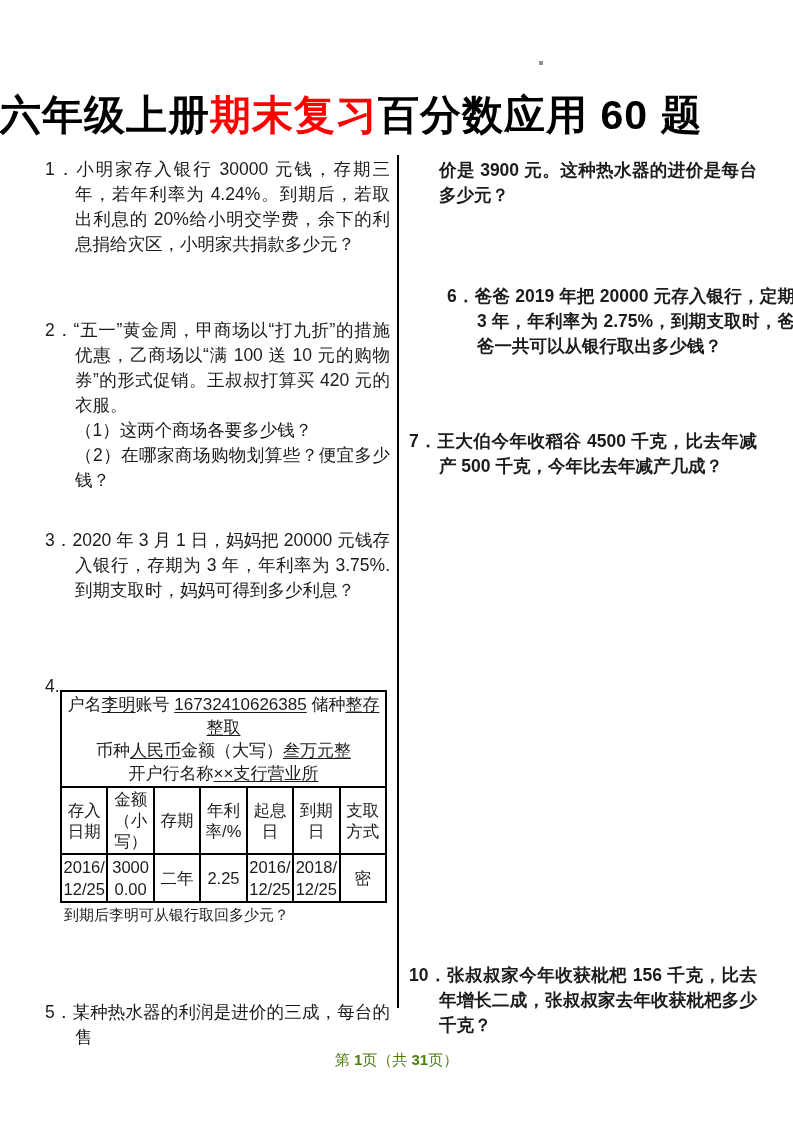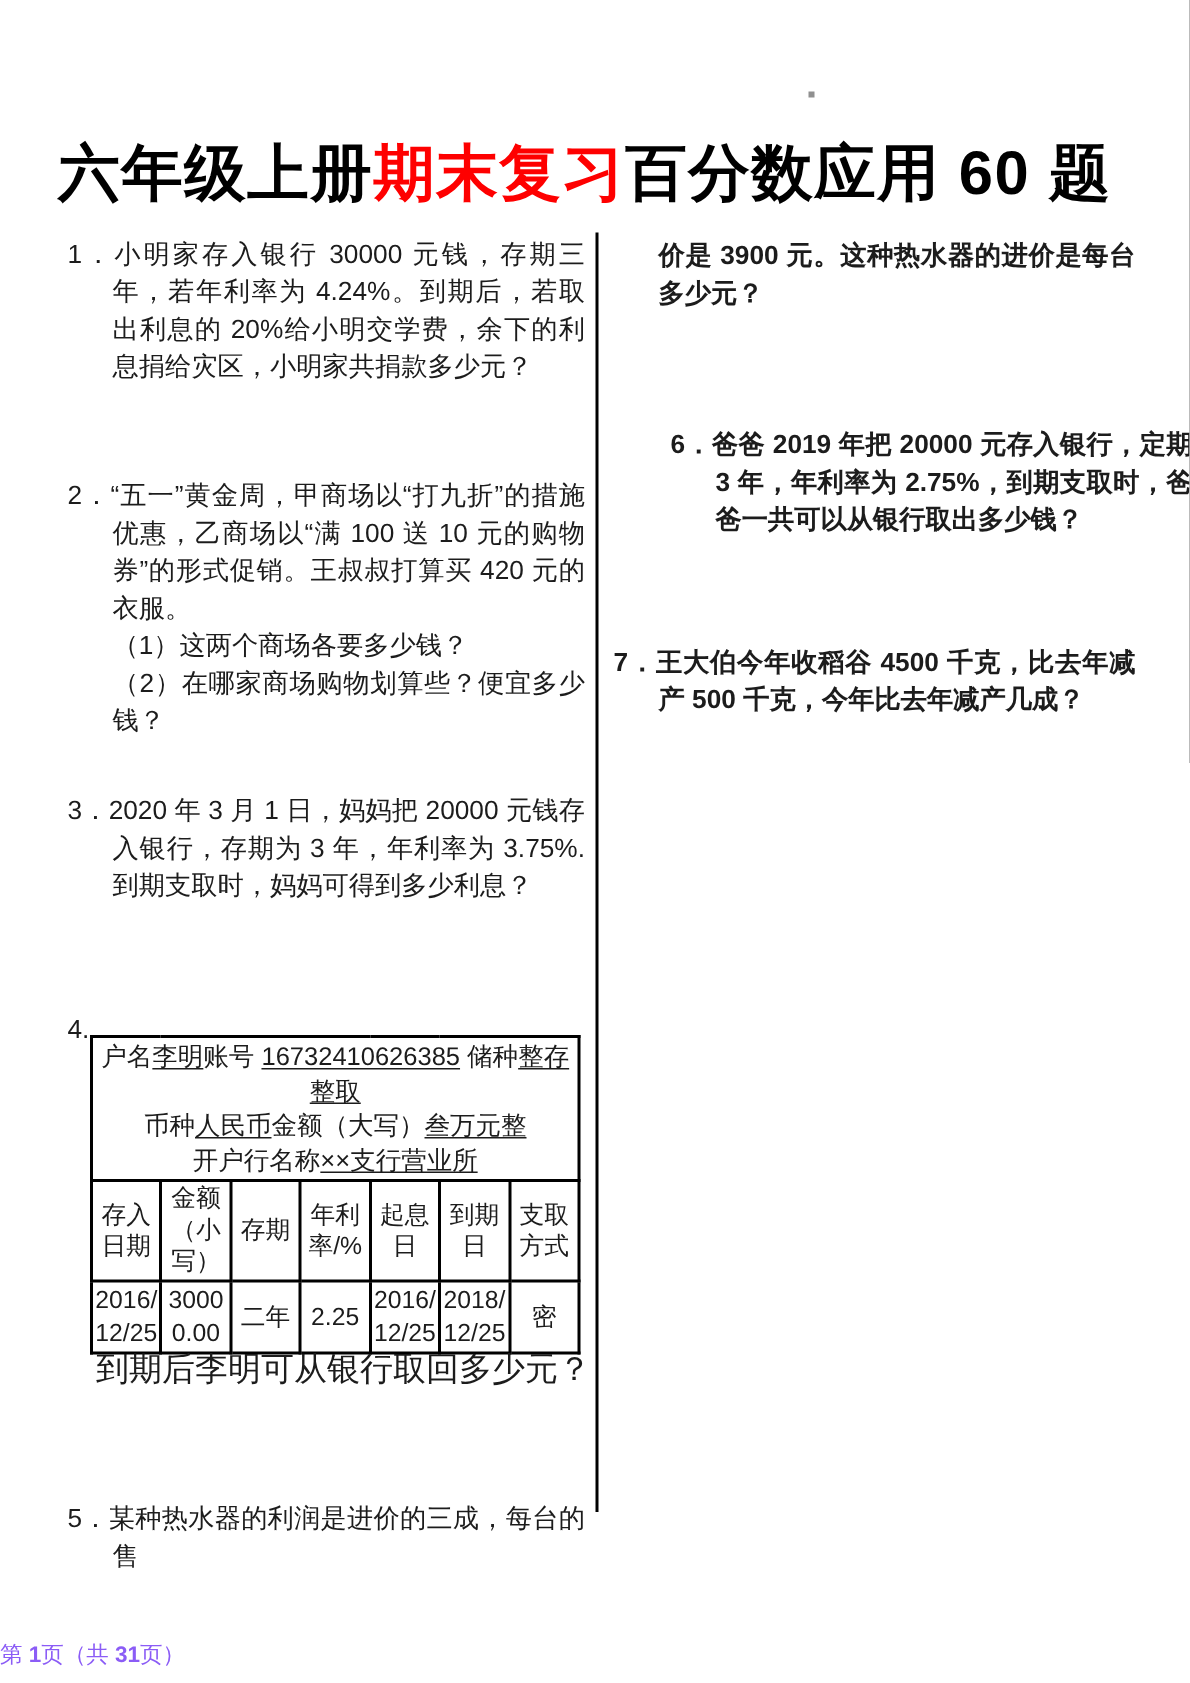--- a/index.html
+++ b/index.html
@@ -7,21 +7,21 @@
     position:relative;
     width:793px;height:1122px;
     background:#ffffff;
     font-family:"Liberation Sans","DejaVu Sans",sans-serif;
     color:#1c1c1c;
     overflow:hidden;
     margin:0 auto;
   }
   .title{
     position:absolute;top:88px;left:0;right:13px;
-    margin:0;text-align:center;
+    margin:0;
     font-size:41px;font-weight:700;color:#000;
     letter-spacing:1px;white-space:nowrap;
   }
   .title .red{color:#fe0000;}
   .dot{position:absolute;left:539px;top:61px;width:4px;height:4px;background:#909090;}
   .divider{position:absolute;left:397px;top:155px;width:2px;height:853px;background:#000;}
   .q{
     position:absolute;
     font-size:17.5px;line-height:25px;
     text-align:justify;
@@ -45,24 +45,24 @@
     text-align:center;vertical-align:middle;
     padding:1px;word-break:break-all;
     line-height:21px;
   }
   td.slip-head{padding:3px 2px;}
   .slip-line{text-align:center;line-height:23px;white-space:pre-wrap;font-size:17px;}
   .u{text-decoration:underline;text-underline-offset:2px;}
   tr.data-row td{line-height:22px;}
   .c1{width:68px;} .c2{width:58px;margin-left:11px;} .c3{width:18px;} .c4{width:27px;}
   .c5{width:64px;} .c6{width:70px;} .c7{width:22px;}
-  .q4text{position:absolute;left:64px;top:902px;width:330px;font-size:22px;font-family:Liberation Mono, monospace;}
+  .q4text{position:absolute;left:64px;top:902px;width:330px;font-size:15px;}
   .footer{
     position:absolute;left:0;right:0;top:1051px;
-    text-align:left;font-size:15px;color:#8b5cf6;margin-top:43px;
+    text-align:center;font-size:15px;color:#4d7c0f;
   }
   .footer b{font-weight:700;}
 </style>
 </head>
 <body>
 
 <div class="page">
 
   <div class="dot"></div>
 
@@ -131,16 +131,19 @@
   <div class="q col-r" style="top:284px;margin-left:38px;">
     <p>6．爸爸 2019 年把 20000 元存入银行，定期 3 年，年利率为 2.75%，到期支取时，爸爸一共可以从银行取出多少钱？</p>
   </div>
 
   <div class="q col-r" style="top:429px;">
     <p>7．王大伯今年收稻谷 4500 千克，比去年减产 500 千克，今年比去年减产几成？</p>
   </div>
 
 
 
+  <div class="q col-r" style="top:963px;">
+    <p>10．张叔叔家今年收获枇杷 156 千克，比去年增长二成，张叔叔家去年收获枇杷多少千克？</p>
+  </div>
 
   <div class="footer"><span>第 </span><b>1</b><span>页（共 </span><b>31</b><span>页）</span></div>
 
 </div>
 
 </body></html>

